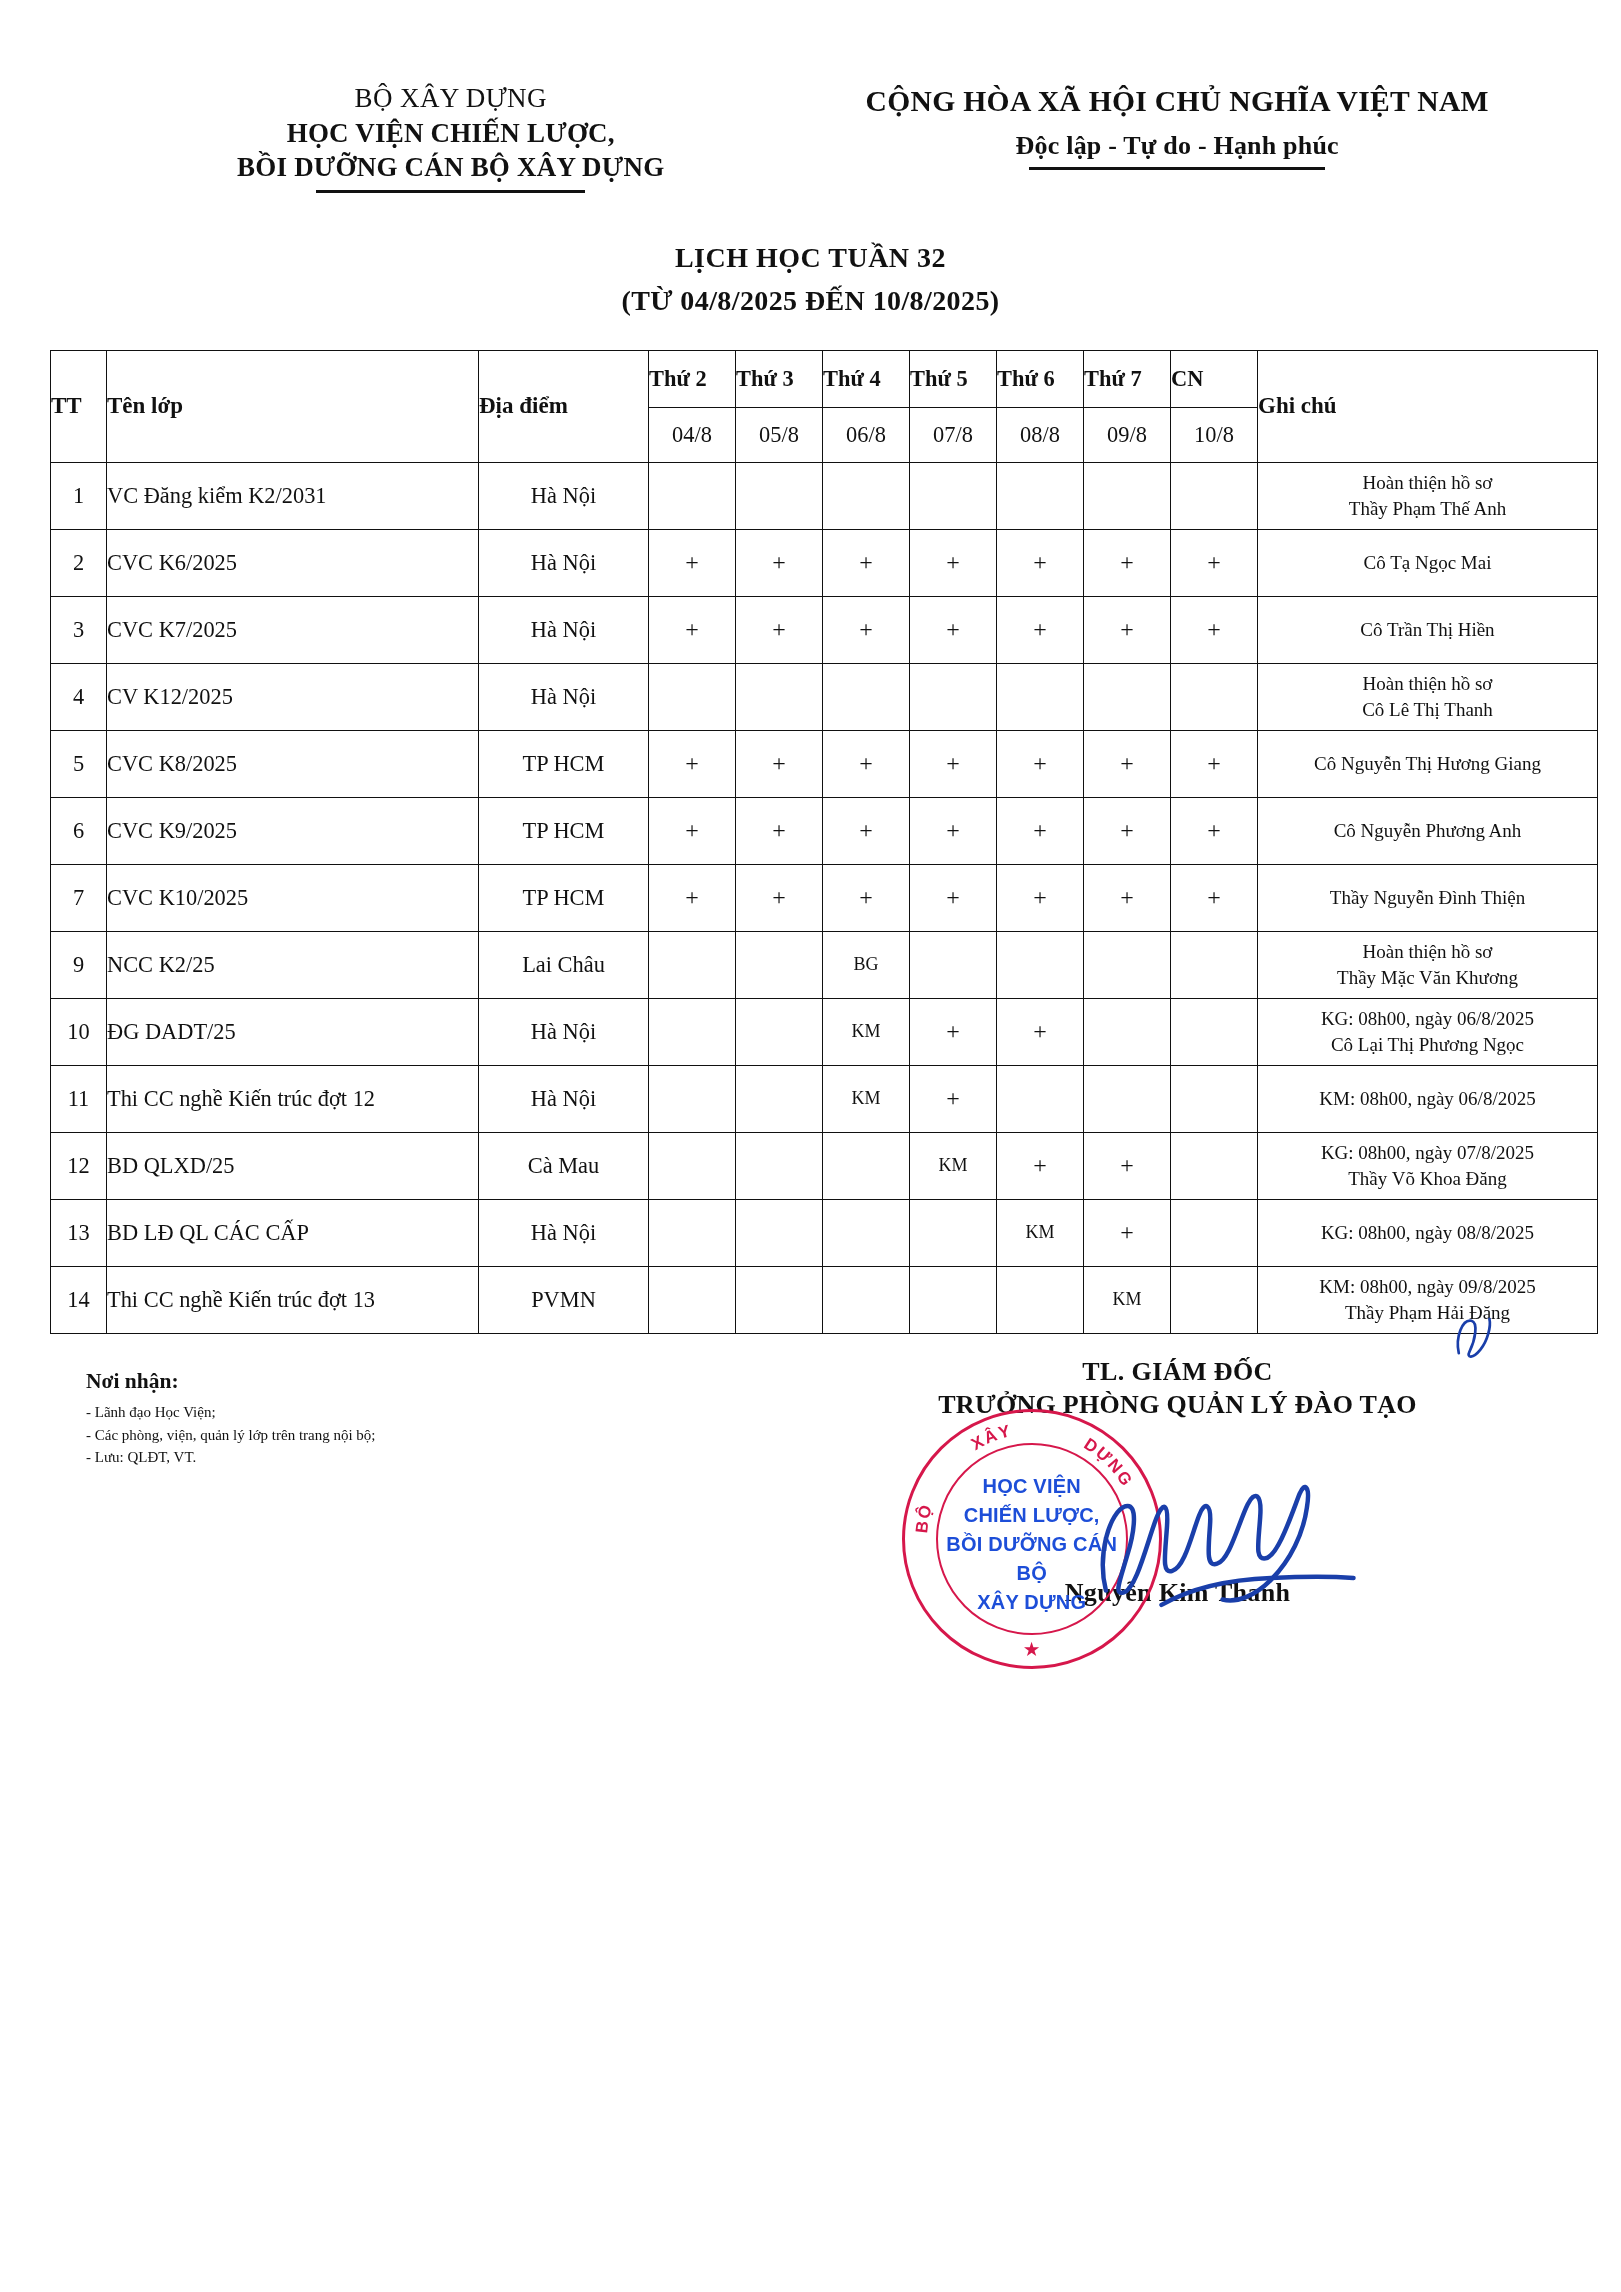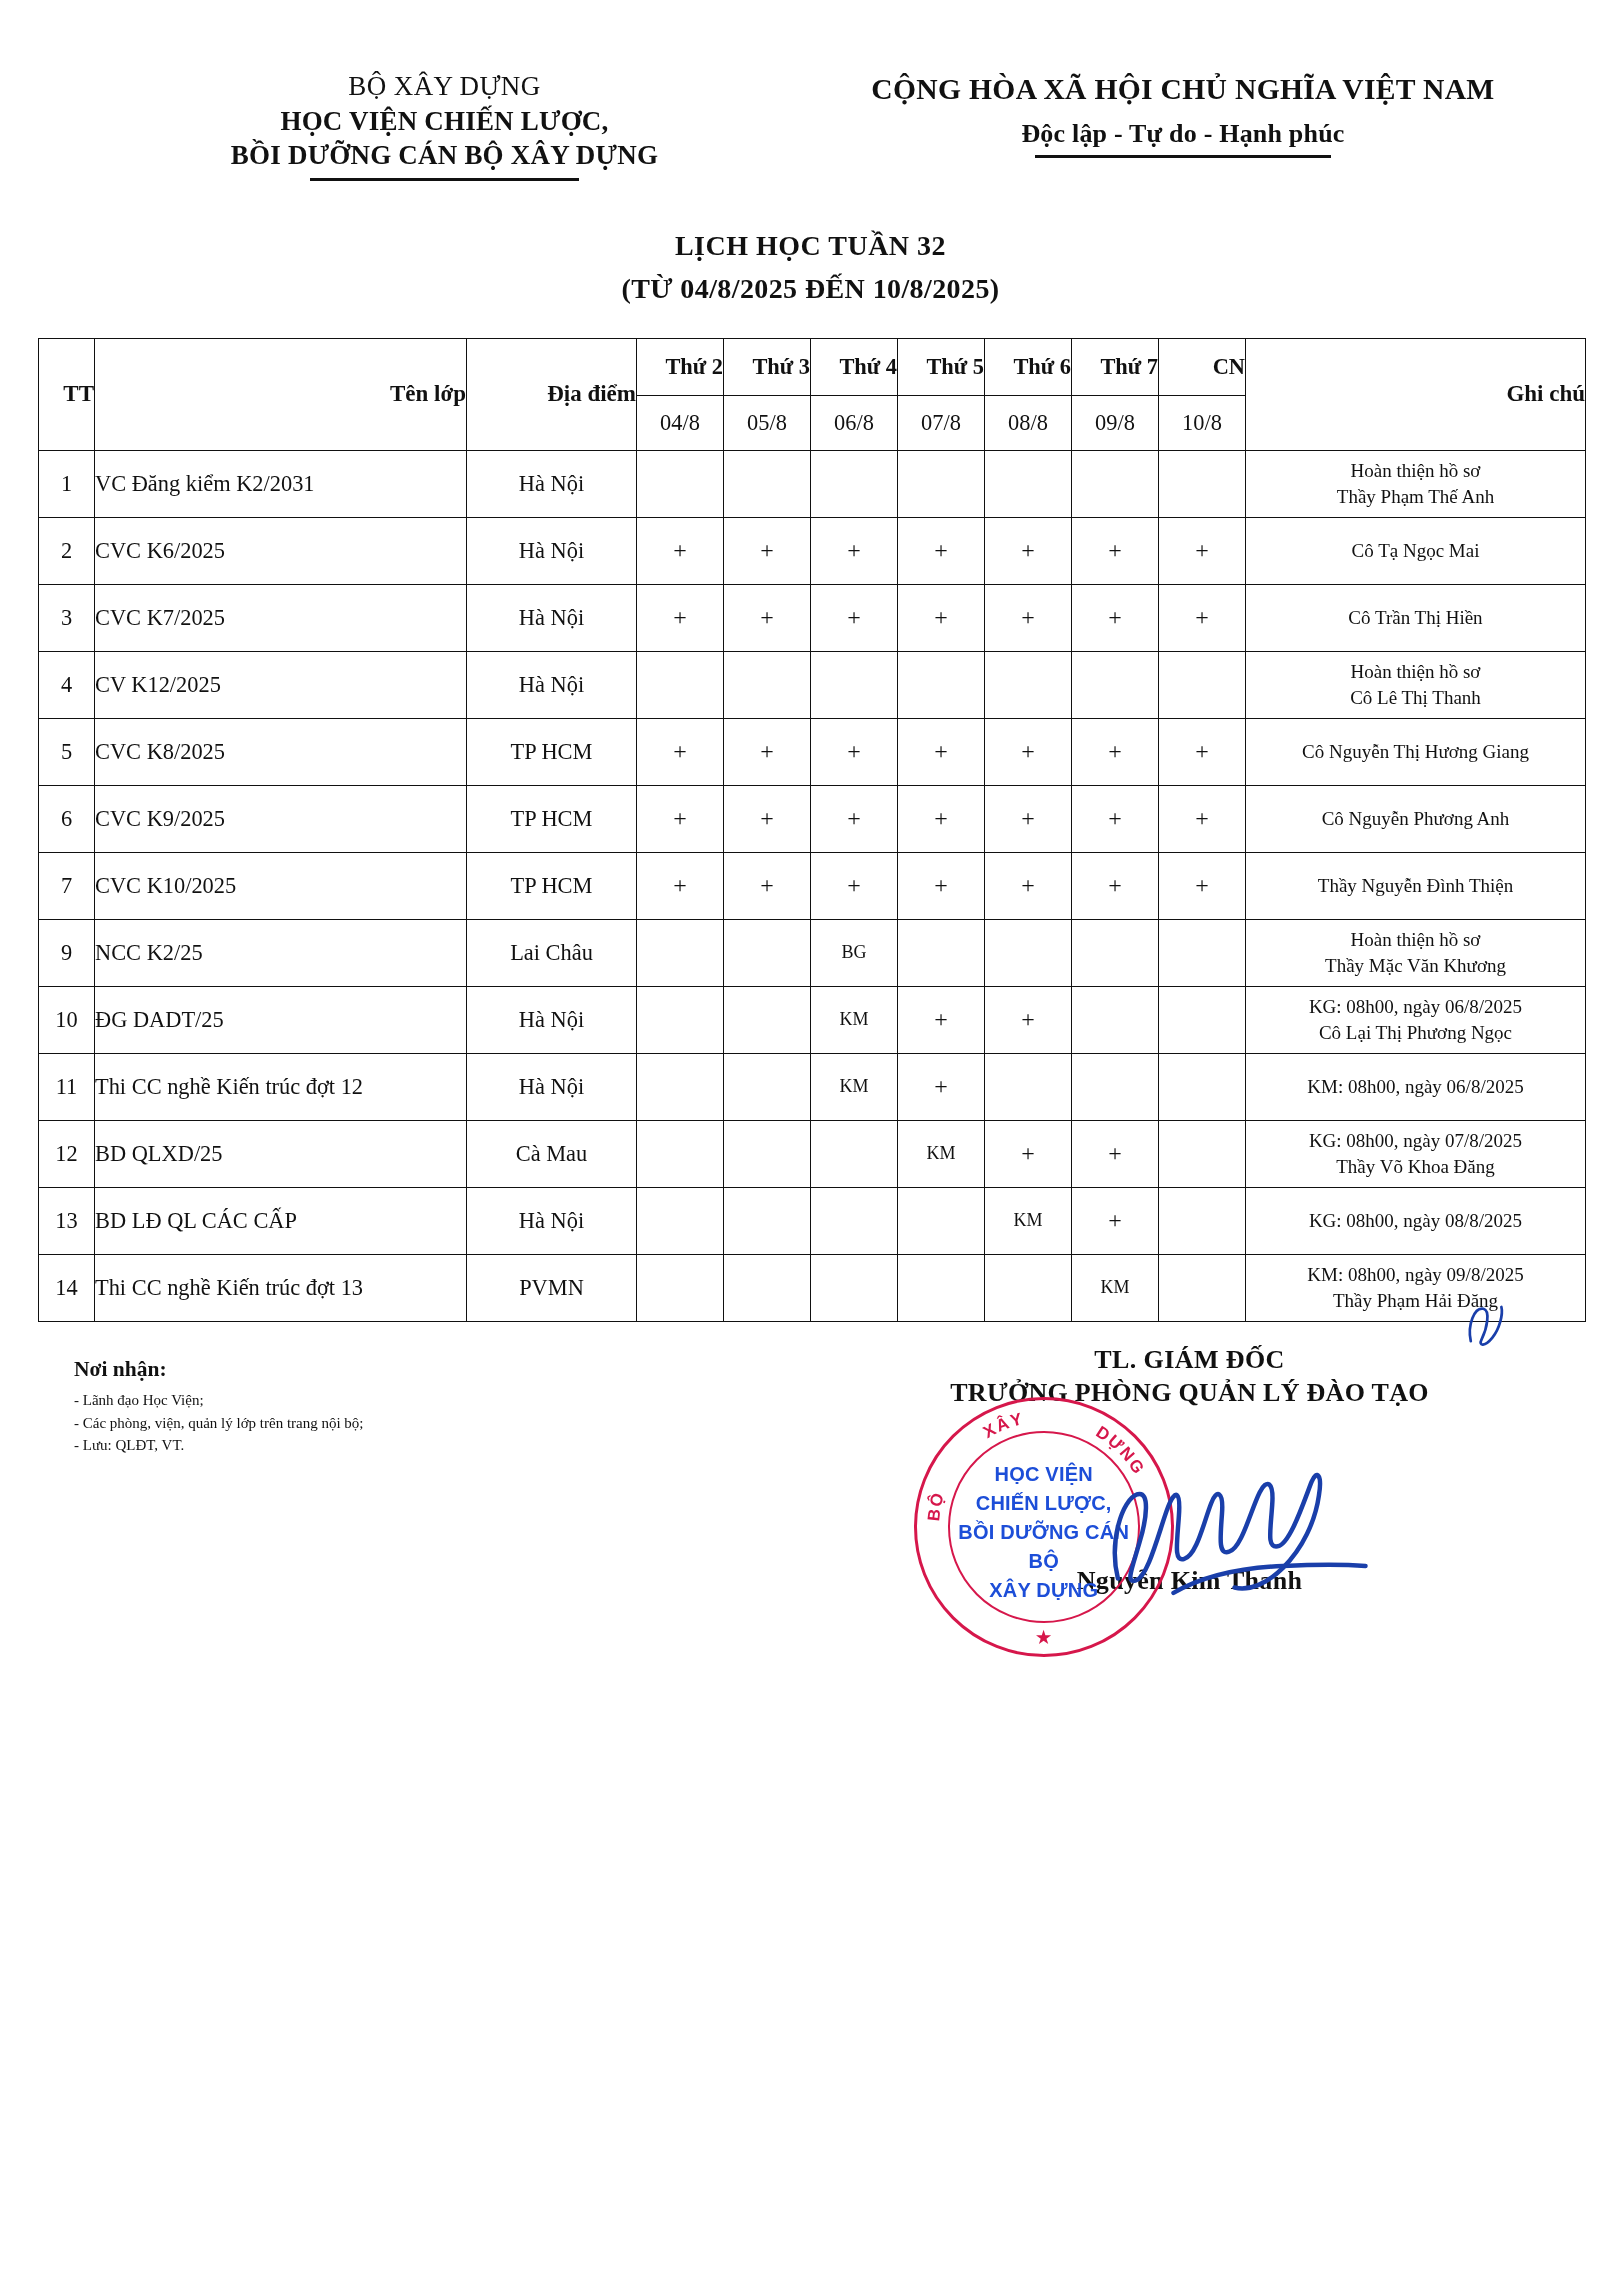--- a/index.html
+++ b/index.html
@@ -13,21 +13,21 @@
     height: 2293px;
     position: relative;
     font-family: "Liberation Serif", "DejaVu Serif", serif;
     color: #111111;
     overflow: hidden;
   }
 
   .page {
     position: absolute;
     inset: 0;
-    padding: 0;
+    padding: 12px;
   }
 
   
   .doc-header {
     display: flex;
     align-items: flex-start;
     padding: 70px 54px 0 54px;
   }
   .header-left {
     width: 48%;
@@ -113,21 +113,21 @@
   }
   .col-tt      { width: 56px; }
   .col-name    { width: 372px; }
   .col-place   { width: 170px; }
   .col-day     { width: 87px; }
   .col-note    { width: 340px; }
 
   th.head-cell {
     font-size: 23px;
     font-weight: bold;
-    text-align: right;
+    text-align: left;
     height: 52px;
   }
   th.head-tall {
     height: 111px;
   }
   th.day-label {
     font-size: 22.4px;
     font-weight: bold;
     height: 56px;
   }

